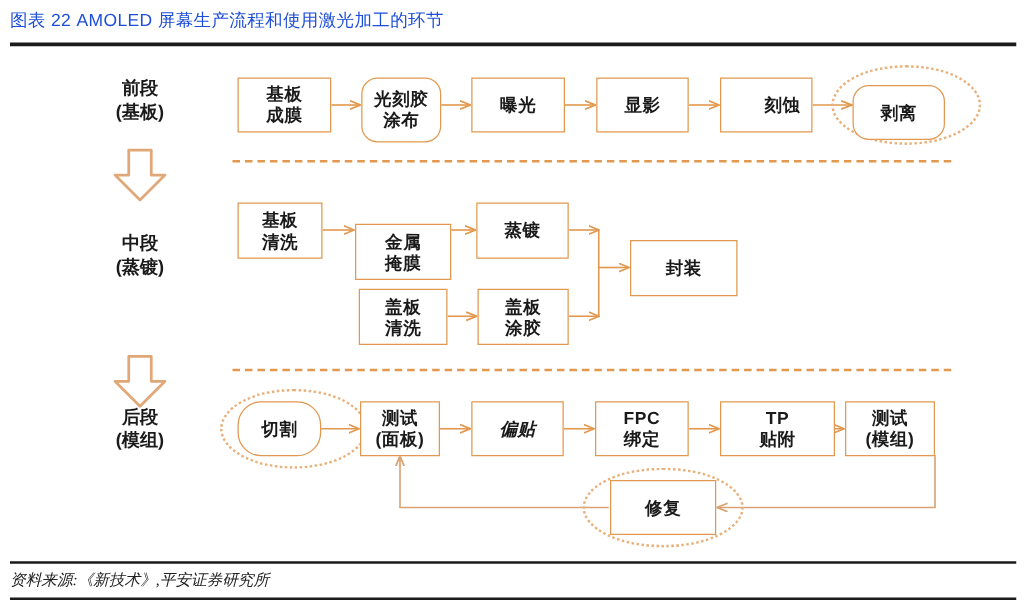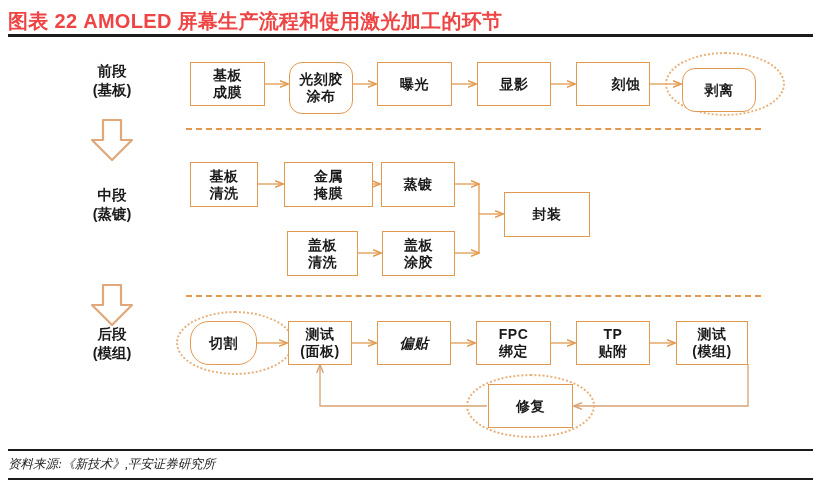--- a/index.html
+++ b/index.html
@@ -24,25 +24,25 @@
     position: absolute;
     left: 8px;
     top: 6px;
     width: 805px;
     height: 30px;
   }
   #chart-title {
     position: absolute;
     left: 0px;
     top: 2px;
-    font-size: 20px;
-    font-weight: bold;
+    font-size: 14px;
+    font-weight: normal;
     letter-spacing: 0.3px;
     white-space: nowrap;
-    color: #ef4444;
+    color: #1d4ed8;
   }
   #header-rule {
     position: absolute;
     left: 0px;
     top: 28px;
     width: 805px;
     height: 3px;
     background: #1b1b1b;
   }
 
@@ -254,21 +254,21 @@
 
   <div class="pbox" style="left:682px; top:68px; width:74px; height:44px;border-radius:13px;">
     <span>剥离</span>
   </div>
 
   <div class="pbox" style="left:190px; top:162px; width:68px; height:45px;">
     <span>基板</span>
     <span class="l2">清洗</span>
   </div>
 
-  <div class="pbox" style="left:284px; top:162px; width:89px; height:45px;">
+  <div class="pbox" style="left:284px; top:179px; width:77px; height:45px;">
     <span>金属</span>
     <span class="l2">掩膜</span>
   </div>
 
   <div class="pbox" style="left:381px; top:162px; width:74px; height:45px;">
     <span>蒸镀</span>
   </div>
 
   <div class="pbox" style="left:287px; top:231px; width:71px; height:45px;">
     <span>盖板</span>
@@ -295,21 +295,21 @@
 
   <div class="pbox" style="left:377px; top:321px; width:74px; height:44px;font-style:italic;">
     <span>偏贴</span>
   </div>
 
   <div class="pbox" style="left:476px; top:321px; width:75px; height:44px;">
     <span>FPC</span>
     <span class="l2">绑定</span>
   </div>
 
-  <div class="pbox" style="left:576px; top:321px; width:74px; height:44px;">
+  <div class="pbox" style="left:576px; top:321px; width:92px; height:44px;">
     <span>TP</span>
     <span class="l2">贴附</span>
   </div>
 
   <div class="pbox" style="left:676px; top:321px; width:72px; height:44px;">
     <span>测试</span>
     <span class="l2">(模组)</span>
   </div>
 
   <div class="pbox" style="left:488px; top:384px; width:85px; height:44px;">

